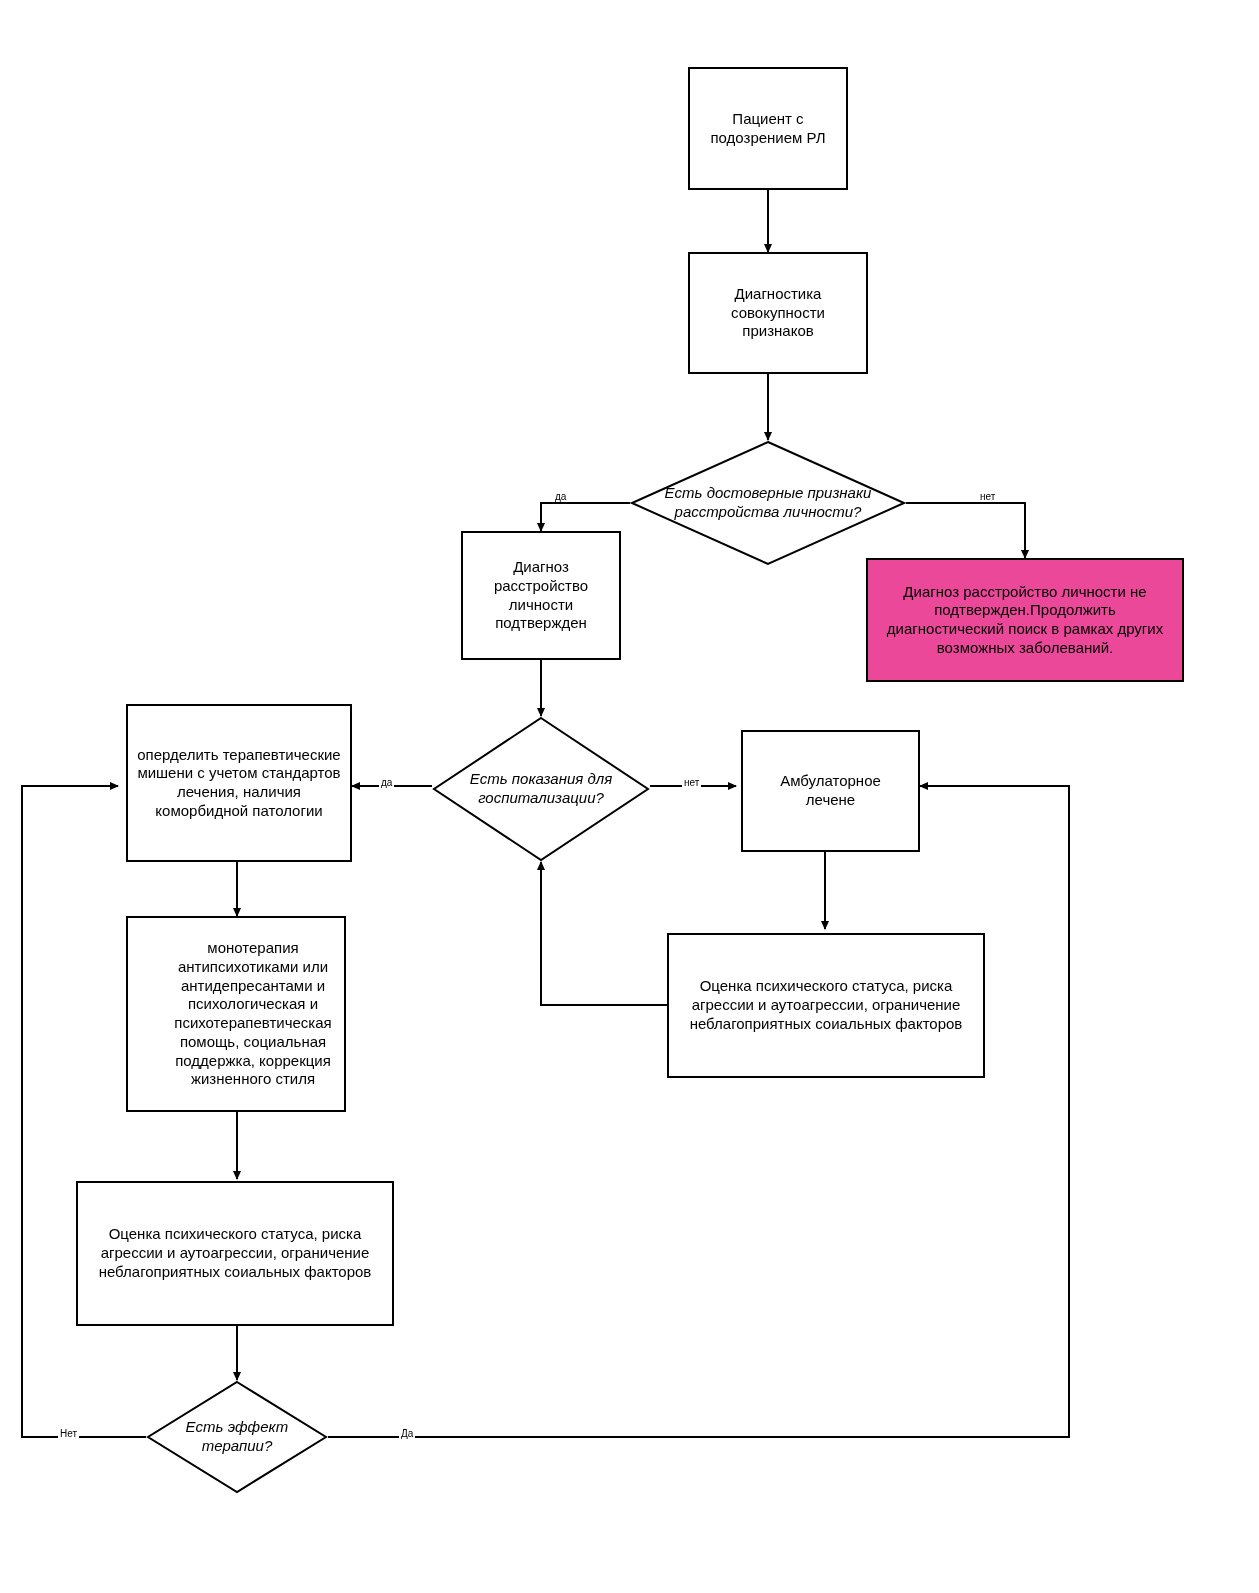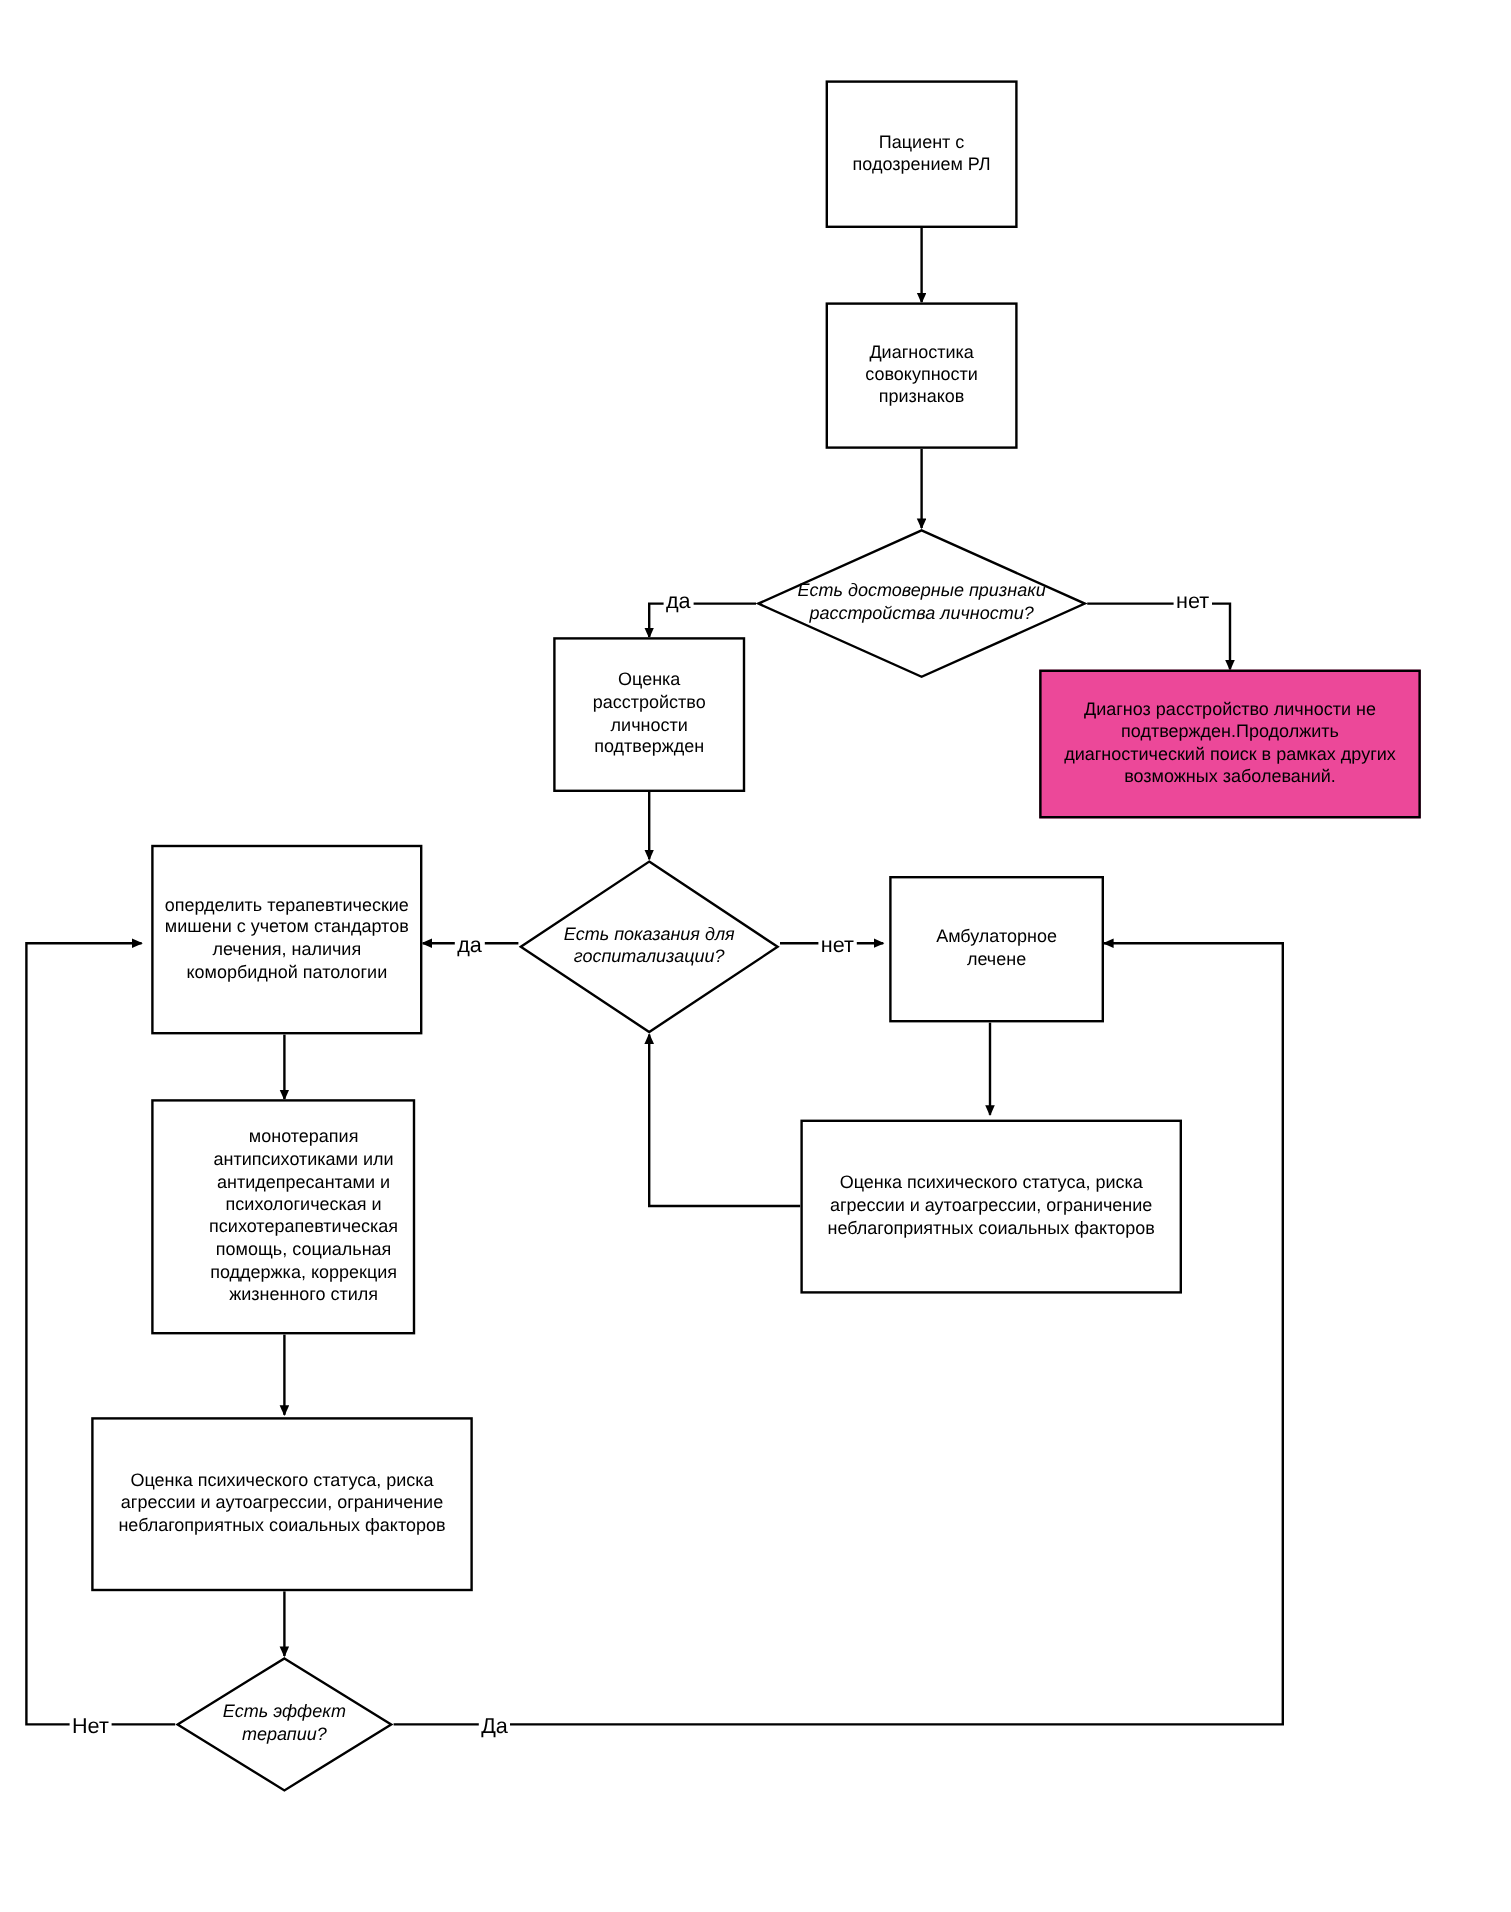--- a/index.html
+++ b/index.html
@@ -63,21 +63,21 @@
   }
   svg.edges {
     position: absolute;
     left: 0;
     top: 0;
     width: 1259px;
     height: 1593px;
     pointer-events: none;
   }
   .fs15 { font-size: 15px; }
-  .fs14 { font-size: 18px; }
+  .fs14 { font-size: 10px; }
 </style>
 </head>
 <body>
 
 <div id="canvas">
 
   <svg class="edges" viewBox="0 0 1259 1593">
     <defs>
       <marker id="arrow" markerWidth="10" markerHeight="10" refX="8" refY="4" orient="auto" markerUnits="userSpaceOnUse">
         <path d="M0,0 L9,4 L0,8 z" fill="#000000"></path>
@@ -109,33 +109,33 @@
     <path d="M237,1326 L237,1380" stroke="#000000" stroke-width="2" fill="none" marker-end="url(#arrow)"></path>
 
     <path d="M146,1437 L22,1437 L22,786 L118,786" stroke="#000000" stroke-width="2" fill="none" marker-end="url(#arrow)"></path>
 
     <path d="M328,1437 L1069,1437 L1069,786 L920,786" stroke="#000000" stroke-width="2" fill="none" marker-end="url(#arrow)"></path>
   </svg>
 
   <div class="node box fs15" style="left:688px; top:67px; width:160px; height:123px; white-space:pre-line;">Пациент с
 подозрением РЛ</div>
 
-  <div class="node box fs15" style="left:688px; top:252px; width:160px; height:122px; white-space:pre-line;">Диагностика
+  <div class="node box fs15" style="left:688px; top:252px; width:180px; height:122px; white-space:pre-line;">Диагностика
 совокупности
 признаков</div>
 
   <div class="diamond-wrap" style="left:630px; top:440px; width:276px; height:126px;">
     <svg class="diamond-shape" viewBox="0 0 276 126" preserveAspectRatio="none">
       <polygon points="138,2 274,63 138,124 2,63" fill="#ffffff" stroke="#000000" stroke-width="2"></polygon>
     </svg>
     <div class="diamond-label fs15" style="white-space:pre-line;">Есть достоверные признаки
 расстройства личности?</div>
   </div>
 
-  <div class="node box fs15" style="left:461px; top:531px; width:160px; height:129px; white-space:pre-line;">Оценка
+  <div class="node box fs15" style="left:461px; top:531px; width:160px; height:129px; white-space:pre-line;">Диагноз
 расстройство
 личности
 подтвержден</div>
 
   <div class="node box alert fs15" style="left:866px; top:558px; width:318px; height:124px;">Диагноз расстройство личности не подтвержден.Продолжить диагностический поиск в рамках других возможных заболеваний.</div>
 
   <div class="diamond-wrap" style="left:432px; top:716px; width:218px; height:146px;">
     <svg class="diamond-shape" viewBox="0 0 218 146" preserveAspectRatio="none">
       <polygon points="109,2 216,73 109,144 2,73" fill="#ffffff" stroke="#000000" stroke-width="2"></polygon>
     </svg>

